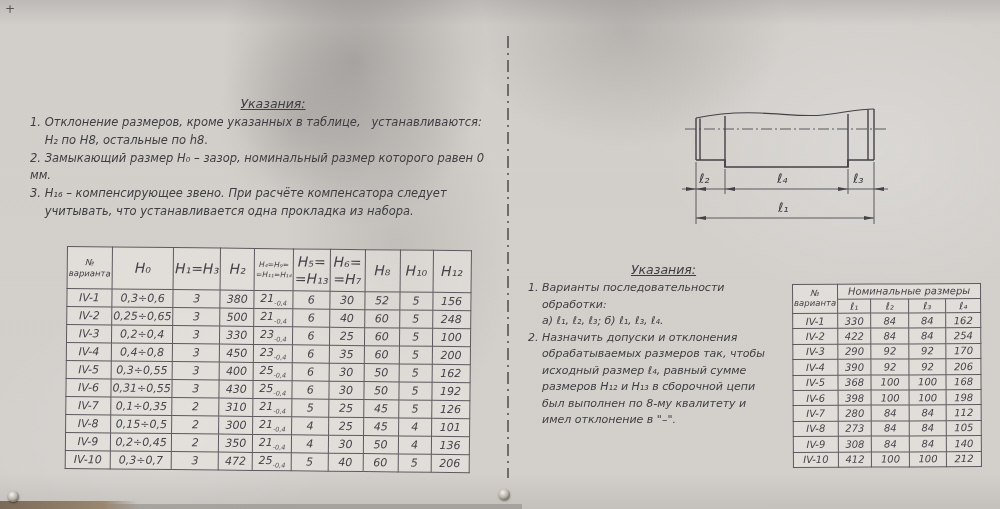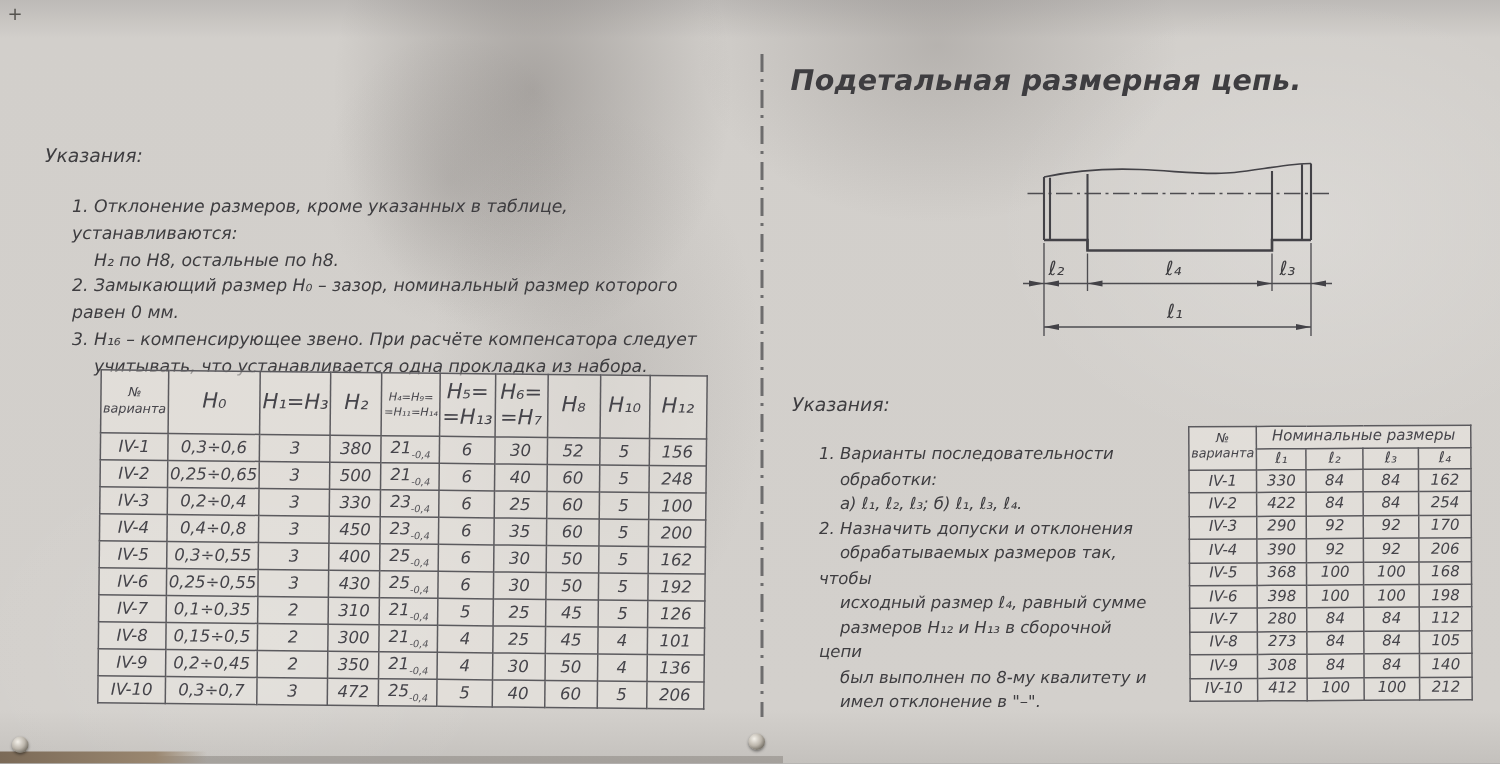--- a/index.html
+++ b/index.html
@@ -12,22 +12,22 @@
       radial-gradient(230px 170px at 625px 30px, rgba(70,64,62,.20), rgba(70,64,62,0) 70%),
       radial-gradient(160px 260px at 398px 255px, rgba(95,90,88,.15), rgba(95,90,88,0) 70%),
       radial-gradient(120px 140px at 300px 120px, rgba(95,90,88,.14), rgba(95,90,88,0) 70%),
       radial-gradient(300px 220px at 870px 150px, rgba(255,255,255,.18), rgba(255,255,255,0) 70%),
       radial-gradient(260px 190px at 160px 430px, rgba(255,255,255,.10), rgba(255,255,255,0) 70%),
       linear-gradient(180deg, #bdbab7 0, #d2cfcb 5%, #d3d0cc 93%, #c4c1bd 100%),
       linear-gradient(90deg, #cbc8c4, #d2cfcb 45%, #d7d3cf 72%, #d1cdc8);
   }
   .hw{font-style:italic;color:#3e3d40;}
   .title{position:absolute;font-size:20px;font-weight:700;letter-spacing:.2px;}
-  .notes-heading{font-size:12.5px;font-weight:400;margin:0 0 3px 0;}
-  .notes-body{font-size:11.5px;line-height:1.55;white-space:pre-wrap;margin:18px;}
+  .notes-heading{font-size:12.5px;font-weight:400;text-decoration:underline;margin:0 0 3px 16px;text-align:center;}
+  .notes-body{font-size:11.5px;line-height:1.55;white-space:pre-wrap;margin:0;}
   table{border-collapse:collapse;background:rgba(236,233,228,.55);}
   th,td{border:1px solid #5b5a5e;text-align:center;vertical-align:middle;
         font-style:italic;color:#45444a;padding:0 1px;}
   
   #assembly-table{position:absolute;left:67px;top:246px;transform:rotate(.6deg);transform-origin:top left;}
   #assembly-table th{height:41px;font-size:14px;font-weight:400;line-height:1.2;white-space:pre-line;}
   #assembly-table th.tiny{font-size:7.5px;line-height:1.3;}
   #assembly-table th.small{font-size:8.5px;}
   #assembly-table td{height:17px;font-size:11px;}
   
@@ -156,21 +156,21 @@
           <td>400</td>
           <td>25<sub class="tol">-0,4</sub></td>
           <td>6</td>
           <td>30</td>
           <td>50</td>
           <td>5</td>
           <td>162</td>
         </tr>
         <tr>
           <td>IV-6</td>
-          <td>0,25÷0,55</td>
+          <td>0,31÷0,55</td>
           <td>3</td>
           <td>430</td>
           <td>25<sub class="tol">-0,4</sub></td>
           <td>6</td>
           <td>30</td>
           <td>50</td>
           <td>5</td>
           <td>192</td>
         </tr>
         <tr>
@@ -217,21 +217,20 @@
           <td>25<sub class="tol">-0,4</sub></td>
           <td>5</td>
           <td>40</td>
           <td>60</td>
           <td>5</td>
           <td>206</td>
         </tr>
       </tbody>
   </table>
 
-  <div class="title hw" style="left:527px;top:43px;font-size:19px;">Подетальная размерная цепь.</div>
 
   <svg class="svg-drawing" width="335" height="140" viewBox="0 0 335 140">
 
     <path d="M30,33 H232" stroke="#4d4c50" stroke-width="0.9" fill="none" stroke-dasharray="11 3 2 3"></path>
 
     <path d="M41,64 H70 V71 H193 V64 H219" stroke="#434247" stroke-width="1.7" fill="none"></path>
     <path d="M41,22 C60,18 80,16 105,17 C130,18 150,21 168,19 C186,17 205,13 219,13" stroke="#434247" stroke-width="1.1" fill="none"></path>
     <path d="M41,22 V64 M45,22.5 V64 M70,20 V71 M193,18 V71 M213,13.5 V64 M219,13 V64" stroke="#434247" stroke-width="1.4" fill="none"></path>
 
     <path d="M41,66 V128 M70,73 V98 M193,73 V98 M219,66 V128" stroke="#4d4c50" stroke-width="0.9" fill="none"></path>

